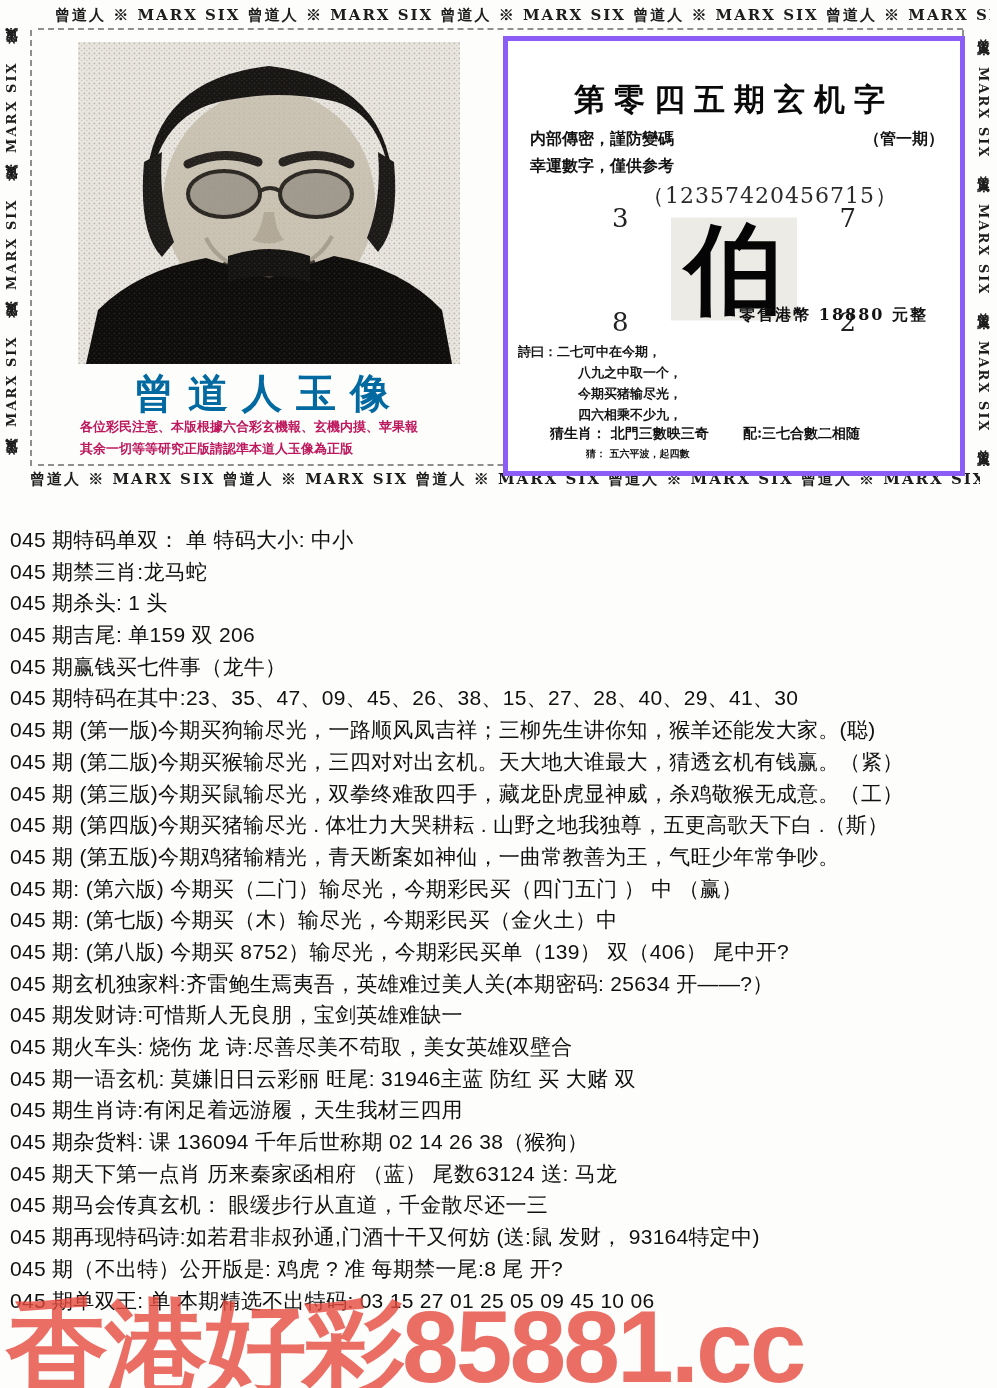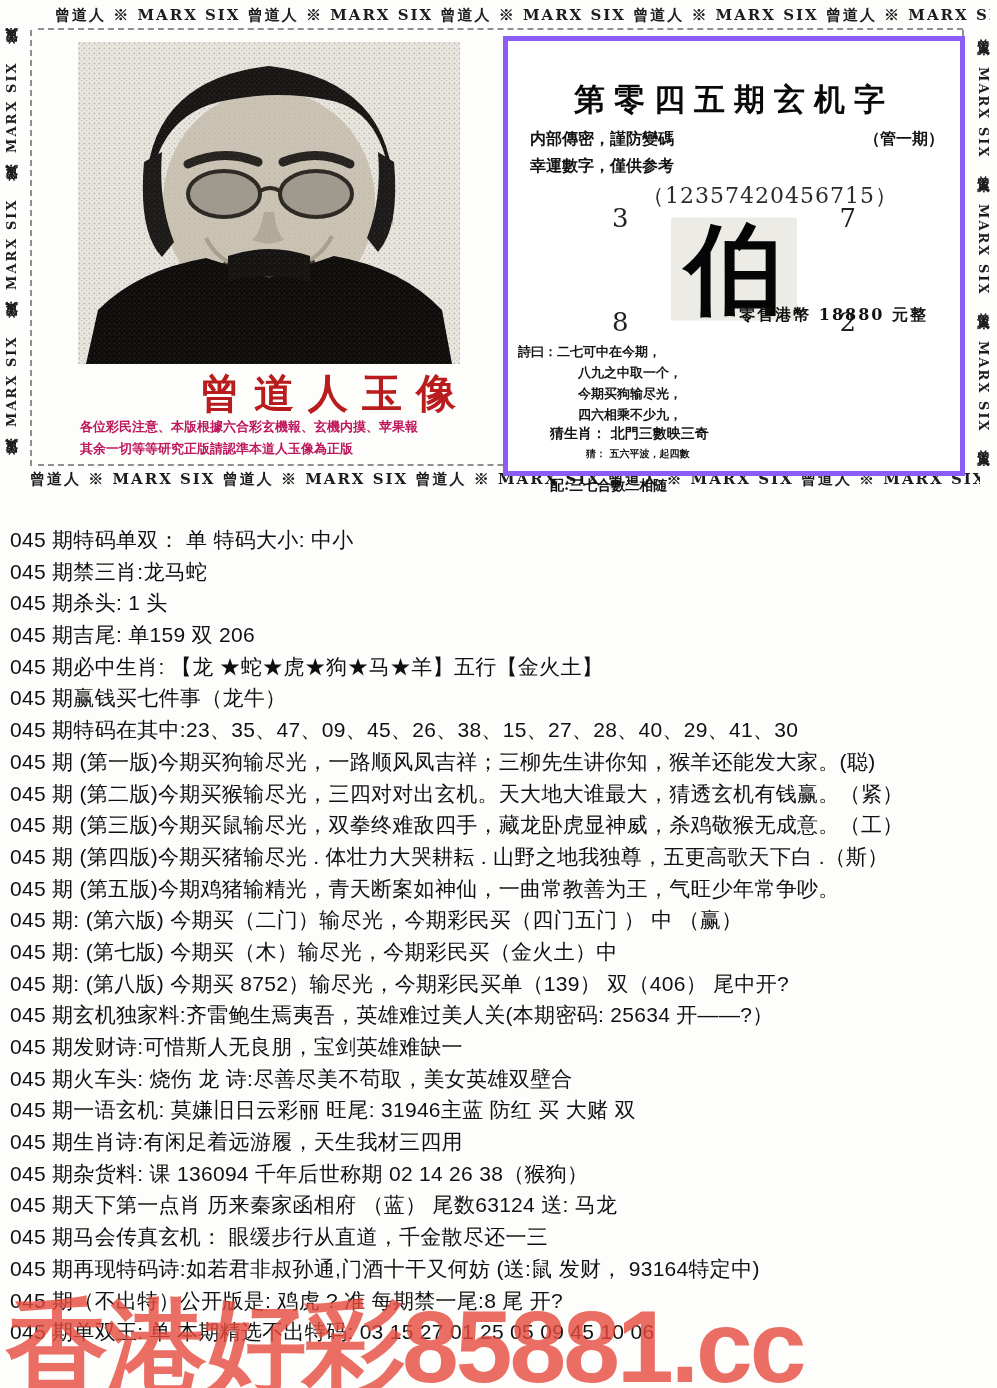--- a/index.html
+++ b/index.html
@@ -25,22 +25,22 @@
   .border-right{left:974px;top:28px;}
   .orn{position:absolute;opacity:.65;}
   .orn-top{left:38px;top:28px;width:925px;border-top:2px dashed #555;}
   .orn-bot{left:38px;top:464px;width:925px;border-top:2px dashed #555;}
   .orn-left{left:30px;top:30px;height:436px;border-left:2px dashed #555;}
   .orn-right{left:962px;top:30px;height:436px;border-left:2px dashed #555;}
 
   
   .photo{position:absolute;left:78px;top:42px;width:382px;height:322px;background:#e9e7e2;}
   .caption-title{
-    position:absolute;left:68px;top:366px;width:402px;text-align:right;
-    font-family:"DejaVu Serif",serif;font-weight:bold;font-size:40px;letter-spacing:14px;color:#b91c1c;
+    position:absolute;left:68px;top:366px;width:402px;text-align:center;
+    font-family:"DejaVu Serif",serif;font-weight:bold;font-size:40px;letter-spacing:14px;color:#0369a1;
   }
   .caption-small{
     position:absolute;left:80px;width:400px;font-size:13px;line-height:20px;
     color:#be185d;font-family:"DejaVu Serif",serif;font-weight:bold;white-space:nowrap;
   }
   .cs1{top:417px;} .cs2{top:439px;}
 
   
   .mystery-box{position:absolute;left:503px;top:36px;width:452px;height:430px;border:5px solid #8b5cf6;background:#fff;}
   .mb-title{position:absolute;top:38px;left:0;width:100%;text-align:center;
@@ -62,21 +62,21 @@
   .mb-price{position:absolute;top:264px;left:0;width:100%;box-sizing:border-box;padding-right:32px;
     text-align:right;font-size:16px;font-weight:bold;font-family:"DejaVu Serif",serif;letter-spacing:2px;}
   .mb-poems{position:absolute;top:300px;left:10px;right:6px;display:flex;
     font-family:"DejaVu Serif",serif;font-size:13px;font-weight:bold;line-height:21px;color:#151515;}
   .poem-col{white-space:nowrap;}
   .poem-col.left{width:55%;}
   .poem-col.right{width:45%;}
   .pindent{padding-left:86px;}
   .pindent2{padding-left:60px;}
   .mb-guess-row{position:absolute;top:384px;left:42px;right:6px;display:flex;gap:34px;
-    font-family:"DejaVu Serif",serif;font-size:14px;font-weight:bold;white-space:nowrap;flex-direction:column;}
+    font-family:"DejaVu Serif",serif;font-size:14px;font-weight:bold;white-space:nowrap;}
   .mb-guess2{position:absolute;top:406px;left:78px;
     font-family:"DejaVu Serif",serif;font-size:10px;font-weight:bold;white-space:nowrap;}
 
   
   .body-lines{position:absolute;left:10px;top:524px;width:987px;}
   .bline{height:31.7px;line-height:31.7px;font-size:21px;letter-spacing:.3px;
     white-space:nowrap;overflow:hidden;color:#101010;}
 
   
   .watermark{
@@ -159,39 +159,38 @@
       <span class="corner-num c-br">2</span>
       <span class="big-char">伯</span>
     </div>
 
     <div class="mb-price">零售港幣 18880 元整</div>
 
     <div class="mb-poems">
       <div class="poem-col right">
         <div><span>詩曰：</span><span>二七可中在今期，</span></div>
         <div class="pindent2">八九之中取一个，</div>
-        <div class="pindent2">今期买狗输尽光，</div>
+        <div class="pindent2">今期买猪输尽光，</div>
         <div class="pindent2">四六相乘不少九，</div>
       </div>
     </div>
 
     <div class="mb-guess-row">
       <span>猜生肖： 北門三數映三奇</span>
       <span>配:三七合數二相随</span>
     </div>
     <div class="mb-guess2">猜： 五六平波，起四數</div>
   </div>
 </div>
 
 <div class="body-lines">
   <div class="bline">045 期特码单双：  单   特码大小: 中小</div>
   <div class="bline">045 期禁三肖:龙马蛇</div>
   <div class="bline">045 期杀头: 1 头</div>
   <div class="bline">045 期吉尾: 单159   双 206</div>
-  <div class="bline">045 期必中生肖: 【龙 ★蛇★虎★狗★马★羊】五行【金火土】</div>
   <div class="bline">045 期赢钱买七件事（龙牛）</div>
   <div class="bline">045 期特码在其中:23、35、47、09、45、26、38、15、27、28、40、29、41、30</div>
   <div class="bline">045 期 (第一版)今期买狗输尽光，一路顺风凤吉祥；三柳先生讲你知，猴羊还能发大家。(聪)</div>
   <div class="bline">045 期 (第二版)今期买猴输尽光，三四对对出玄机。天大地大谁最大，猜透玄机有钱赢。（紧）</div>
   <div class="bline">045 期 (第三版)今期买鼠输尽光，双拳终难敌四手，藏龙卧虎显神威，杀鸡敬猴无成意。（工）</div>
   <div class="bline">045 期 (第四版)今期买猪输尽光 . 体壮力大哭耕耘 . 山野之地我独尊，五更高歌天下白 .（斯）</div>
   <div class="bline">045 期 (第五版)今期鸡猪输精光，青天断案如神仙，一曲常教善为王，气旺少年常争吵。</div>
   <div class="bline">045 期: (第六版) 今期买（二门）输尽光，今期彩民买（四门五门 ） 中 （赢）</div>
   <div class="bline">045 期: (第七版) 今期买（木）输尽光，今期彩民买（金火土）中</div>
   <div class="bline">045 期: (第八版) 今期买 8752）输尽光，今期彩民买单（139） 双（406） 尾中开?</div>

